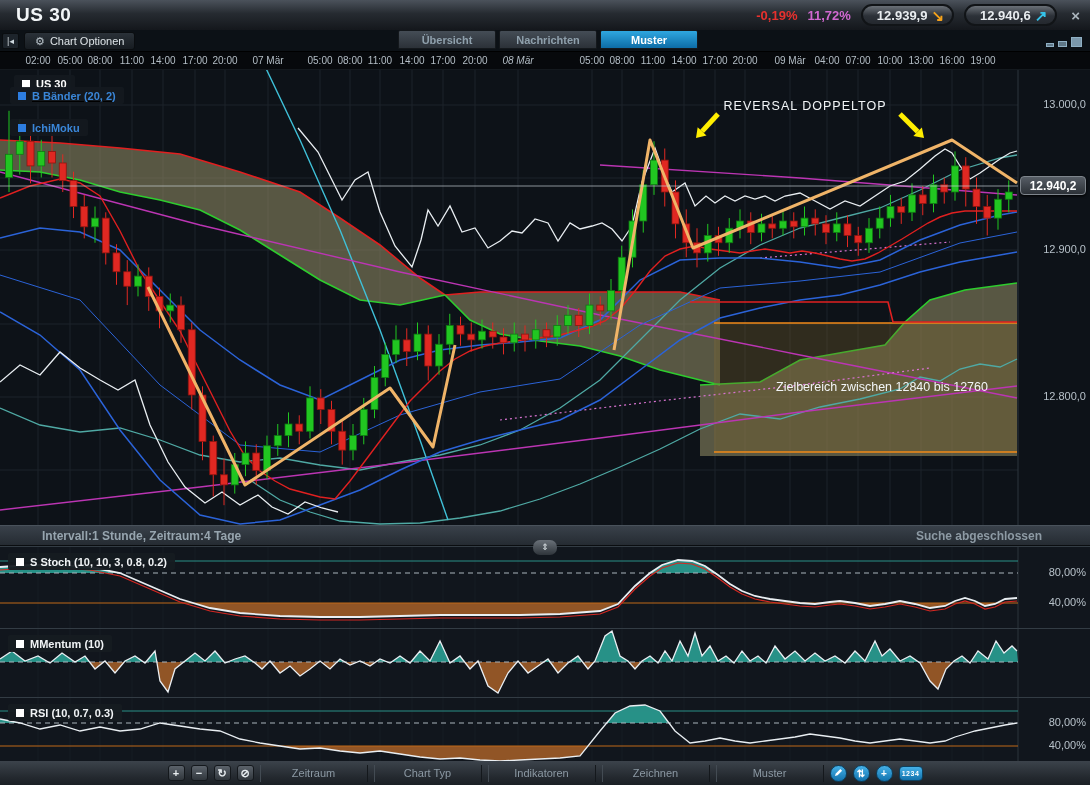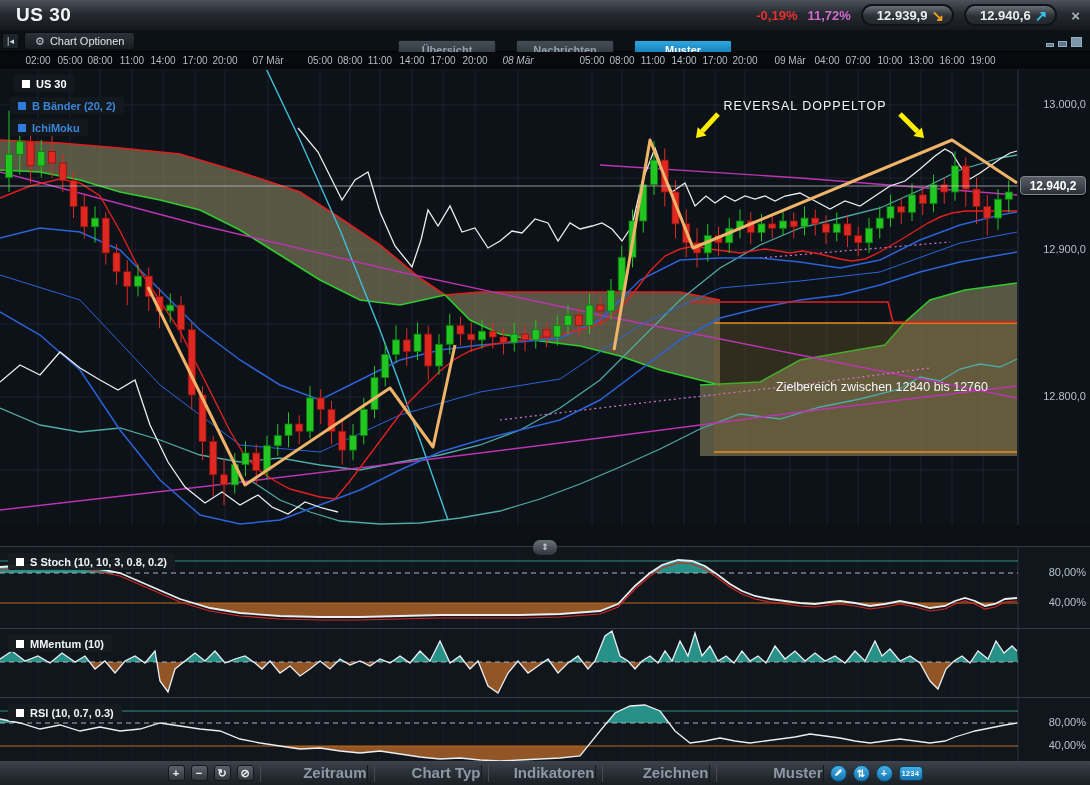--- a/index.html
+++ b/index.html
@@ -20,21 +20,21 @@
   .arr.dn{color:#f5a21b;} .arr.up{color:#35c3e8;}
   .closex{color:#aab4bc;font-size:15px;font-weight:bold;padding:0 4px;cursor:default;}
 
   
   .tabbar{position:absolute;left:0;top:30px;width:1090px;height:22px;background:#0c1116;border-bottom:1px solid #000;}
   .collapse-btn{position:absolute;left:2px;top:3px;width:17px;height:16px;background:#1d242b;border:1px solid #0a0d10;
     border-radius:2px;color:#cfd8de;font-size:9px;text-align:center;line-height:15px;}
   .opt-btn{position:absolute;left:24px;top:2px;height:18px;background:linear-gradient(#2a3138,#171c21);
     border:1px solid #0a0d10;border-radius:3px;color:#dde3e7;font-size:11px;display:flex;align-items:center;gap:5px;padding:0 10px;}
   .gear{color:#b9c3ca;font-size:11px;}
-  .tabs{position:absolute;left:398px;top:10px;display:flex;gap:20px;}
+  .tabs{position:absolute;left:398px;top:0;display:flex;gap:3px;}
   .tab{width:98px;height:19px;text-align:center;line-height:18px;font-size:11px;font-weight:bold;
     color:#8fa0ac;background:linear-gradient(#454d56,#2b3138);border:1px solid #14181c;border-radius:2px 2px 0 0;}
   .tab.active{color:#fff;background:linear-gradient(#2fa7e0,#0d6ca6);}
   .winicons{position:absolute;right:8px;top:7px;display:flex;gap:4px;align-items:flex-end;}
   .wi{background:#5f7787;border:1px solid #8fb0c4;}
   .wi.a{width:8px;height:4px;} .wi.b{width:9px;height:6px;} .wi.c{width:11px;height:10px;background:#7b98ab;}
 
   
   .timeaxis{position:absolute;left:0;top:52px;width:1090px;height:18px;background:#07090c;border-bottom:1px solid #14191e;}
   .tlabel{position:absolute;top:3px;width:44px;margin-left:-22px;text-align:center;font-size:10px;color:#b4bec6;}
@@ -64,21 +64,21 @@
   .plabel{position:absolute;left:8px;top:6px;height:17px;display:flex;align-items:center;gap:6px;padding:0 8px;
     background:rgba(22,27,33,.95);border-radius:2px;font-size:11px;font-weight:bold;color:#f0f3f5;z-index:3;}
   .plabel .chip{background:#fff;width:8px;height:8px;}
   .pylabel{position:absolute;left:1024px;width:62px;text-align:right;font-size:11px;color:#b7c1c9;z-index:3;}
 
   
   .toolbar{position:absolute;left:0;top:761px;width:1090px;height:24px;
     background:linear-gradient(#3c434b,#23282e 70%,#1b2025);display:flex;align-items:center;justify-content:center;gap:6px;}
   .sqbtn{width:17px;height:16px;border-radius:3px;background:linear-gradient(#5b626a,#30363c);
     border:1px solid #14181c;color:#e8edf0;font-size:11px;font-weight:bold;text-align:center;line-height:15px;}
-  .txtbtn{width:108px;height:17px;text-align:right;line-height:16px;font-size:15px;font-weight:bold;color:#8c99a4;
+  .txtbtn{width:108px;height:17px;text-align:center;line-height:16px;font-size:11px;font-weight:normal;color:#8c99a4;
     border-left:1px solid #434b53;border-right:1px solid #14181c;}
   .rndbtn{width:17px;height:17px;border-radius:9px;background:linear-gradient(#45b1e8,#1272ad);
     color:#fff;font-size:10px;font-weight:bold;text-align:center;line-height:16px;border:1px solid #0c405f;}
   .numbtn{width:24px;height:15px;border-radius:4px;background:linear-gradient(#45b1e8,#1272ad);
     color:#fff;font-size:7px;font-weight:bold;text-align:center;line-height:14px;border:1px solid #0c405f;letter-spacing:.5px;}
 </style>
 </head>
 <body>
 
 <div class="stage">
@@ -407,36 +407,40 @@
         <polygon points="696,138 697.6585968154517,127.31126496708926 706.5044464978606,135.41996050929743" fill="#ffee00"></polygon>
         <line x1="900" y1="114" x2="917.636038969321" y2="131.63603896932108" stroke="#ffee00" stroke-width="5"></line>
         <polygon points="924,138 913.3933982822017,135.87867965644037 921.8786796564403,127.39339828220179" fill="#ffee00"></polygon>
         <text x="805" y="110" text-anchor="middle" fill="#f2f5f7" font-size="12.5" letter-spacing="1" font-family="&quot;Liberation Sans&quot;,sans-serif">REVERSAL  DOPPELTOP</text>
         <text x="882" y="391" text-anchor="middle" fill="#f2f5f7" font-size="12.5" letter-spacing="0" font-family="&quot;Liberation Sans&quot;,sans-serif">Zielbereich zwischen  12840 bis 12760</text>
       </svg>
     <div class="legend-item" style="left:14px;top:5px;">
       <span class="chip" style="background:#ffffff"></span>
       <span style="color:#ffffff">US 30</span>
     </div>
-    <div class="legend-item" style="left:10px;top:27px;">
+    <div class="legend-item" style="left:10px;top:17px;text-decoration:underline;">
       <span class="chip" style="background:#2d7de0"></span>
       <span style="color:#3a86d8">B Bänder (20, 2)</span>
     </div>
     <div class="legend-item" style="left:10px;top:49px;">
       <span class="chip" style="background:#2d7de0"></span>
       <span style="color:#3a86d8">IchiMoku</span>
     </div>
     <div id="ylabels">
         <div class="ylabel" style="top: 28px;">13.000,0</div>
         <div class="ylabel" style="top: 173px;">12.900,0</div>
         <div class="ylabel" style="top: 320px;">12.800,0</div>
       </div>
     <div class="badge" style="top:106px;">12.940,2</div>
   </div>
 
+  <div class="statusbar">
+    <span class="sl">Intervall:1 Stunde, Zeitraum:4 Tage</span>
+    <span class="sr">Suche abgeschlossen</span>
+  </div>
 
   <div class="splitter">⇕</div>
 
   <div class="panel" id="p-stoch">
     <svg id="stochsvg" width="1090" height="82" viewBox="0 546 1090 82">
         <line x1="38" x2="38" y1="546" y2="628" stroke="#161d24" stroke-width="1"></line>
         <line x1="70" x2="70" y1="546" y2="628" stroke="#161d24" stroke-width="1"></line>
         <line x1="100" x2="100" y1="546" y2="628" stroke="#161d24" stroke-width="1"></line>
         <line x1="132" x2="132" y1="546" y2="628" stroke="#161d24" stroke-width="1"></line>
         <line x1="163" x2="163" y1="546" y2="628" stroke="#161d24" stroke-width="1"></line>

